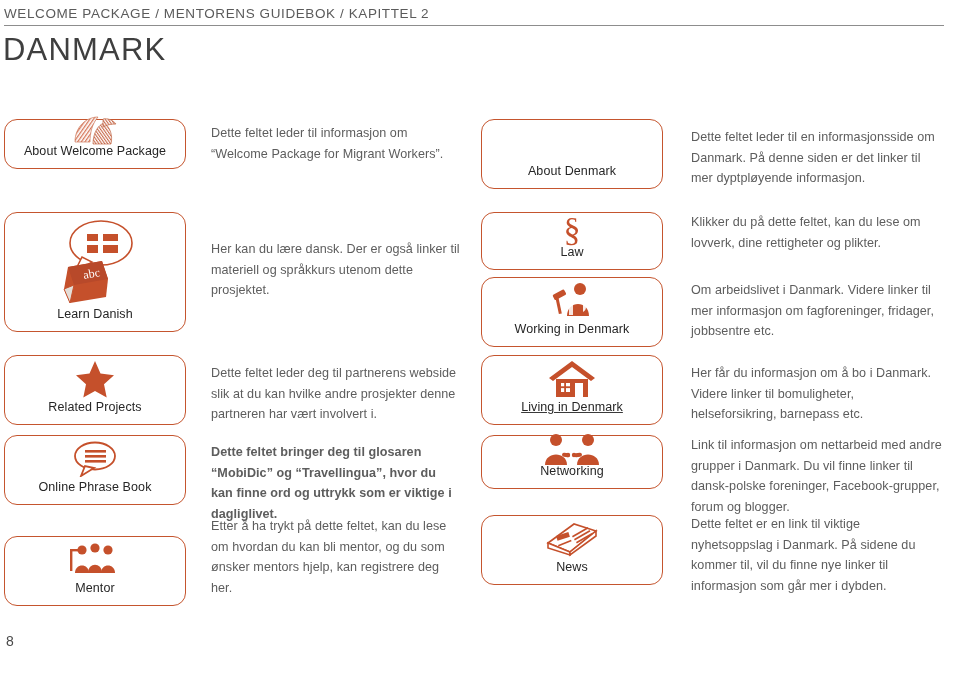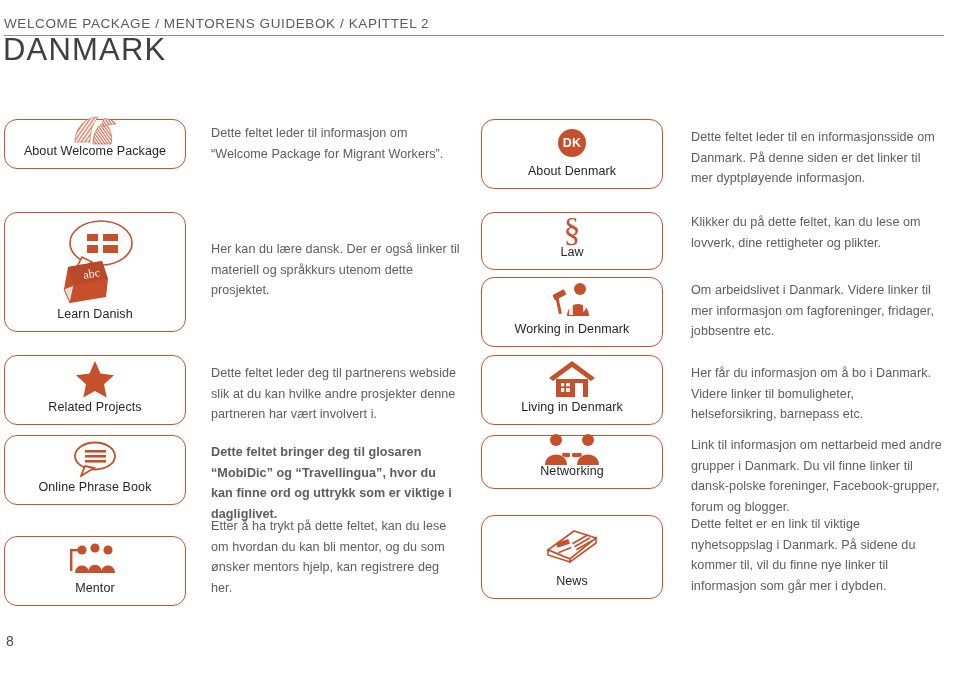--- a/index.html
+++ b/index.html
@@ -13,21 +13,21 @@
     font-family: "Liberation Sans", sans-serif;
     color: #3a3a3a;
     position: relative;
     overflow: hidden;
   }
 
   
   .page-header {
     position: absolute;
     left: 4px;
-    top: 16px;
+    top: 6px;
     width: 940px;
   }
   .breadcrumb {
     font-family: "Liberation Sans", sans-serif;
     font-size: 13.5px;
     letter-spacing: 0.6px;
     color: #5b5b5b;
     font-weight: 400;
     white-space: nowrap;
     padding-bottom: 4px;
@@ -224,23 +224,20 @@
     <div class="card-label">Mentor</div>
   </div>
 
   <div class="body-text col-left-txt" style="top:11px;">Dette feltet leder til informasjon om “Welcome Package for Migrant Workers”.</div>
   <div class="body-text col-left-txt" style="top:127px;">Her kan du lære dansk. Der er også linker til materiell og språkkurs utenom dette prosjektet.</div>
   <div class="body-text col-left-txt" style="top:251px;">Dette feltet leder deg til partnerens webside slik at du kan hvilke andre prosjekter denne partneren har vært involvert i.</div>
   <div class="body-text col-left-txt" style="top:330px;font-weight:bold;">Dette feltet bringer deg til glosaren “MobiDic” og “Travellingua”, hvor du kan finne ord og uttrykk som er viktige i dagliglivet.</div>
   <div class="body-text col-left-txt" style="top:404px;">Etter å ha trykt på dette feltet, kan du lese om hvordan du kan bli mentor, og du som ønsker mentors hjelp, kan registrere deg her.</div>
 
   <div class="card col-right-box" style="top:7px; height:70px;">
-    <div class="card-icon">
-      <div class="dk-badge">DK</div>
-    </div>
     <div class="card-label">About Denmark</div>
   </div>
 
   <div class="card col-right-box" style="top:100px; height:58px;">
     <div class="card-icon">
       <span class="law-glyph">§</span>
     </div>
     <div class="card-label">Law</div>
   </div>
 
@@ -255,21 +252,21 @@
 
         <path d="M18 34 C18 18 40 18 40 34 Z" fill="#c5502b"></path>
 
         <path d="M34 20 C38 22 38 28 34 30 Z" fill="#ffffff" opacity="0.9"></path>
         <rect x="20" y="19" width="4" height="14" fill="#ffffff" opacity="0.85"></rect>
       </svg>
     </div>
     <div class="card-label">Working in Denmark</div>
   </div>
 
-  <div class="card col-right-box" style="top:243px; height:70px;">
+  <div class="card col-right-box" style="top:243px; height:70px;text-decoration:underline;">
     <div class="card-icon">
       <svg class="ico" width="50" height="40" viewBox="0 0 50 40" aria-hidden="true">
         <path d="M25 2 L48 19 L44 22 L25 8 L6 22 L2 19 Z" fill="#c5502b"></path>
         <rect x="9" y="20" width="32" height="18" fill="#c5502b"></rect>
         <rect x="14" y="24" width="9" height="9" fill="#ffffff"></rect>
         <rect x="17.2" y="24" width="1.8" height="9" fill="#c5502b"></rect>
         <rect x="14" y="27.3" width="9" height="1.8" fill="#c5502b"></rect>
         <rect x="28" y="24" width="8" height="14" fill="#ffffff"></rect>
       </svg>
     </div>
@@ -287,21 +284,21 @@
         <circle cx="27" cy="23" r="2.2" fill="#c5502b"></circle>
         <circle cx="33" cy="23" r="2.2" fill="#c5502b"></circle>
 
         <rect x="21" y="21" width="8" height="4" rx="2" fill="#c5502b" transform="rotate(8 25 23)"></rect>
         <rect x="33" y="21" width="8" height="4" rx="2" fill="#c5502b" transform="rotate(-8 37 23)"></rect>
       </svg>
     </div>
     <div class="card-label">Networking</div>
   </div>
 
-  <div class="card col-right-box" style="top:403px; height:84px;">
+  <div class="card col-right-box" style="top:403px; height:70px;">
     <div class="card-icon">
       <svg class="ico" width="56" height="36" viewBox="0 0 56 36" aria-hidden="true">
         <path d="M4 22 L30 3 L52 10 L26 31 Z" fill="#ffffff" stroke="#c5502b" stroke-width="1.6"></path>
         <path d="M4 22 L4 27 L26 34 L26 31 Z" fill="#ffffff" stroke="#c5502b" stroke-width="1.6"></path>
         <path d="M52 10 L52 15 L26 34 L26 31 Z" fill="#ffffff" stroke="#c5502b" stroke-width="1.6"></path>
         <rect x="12" y="15" width="13" height="5" fill="#c5502b" transform="rotate(-18 12 15)"></rect>
         <rect x="28" y="15" width="18" height="1.7" fill="#c5502b" transform="rotate(-30 28 15)"></rect>
         <rect x="30" y="18" width="18" height="1.7" fill="#c5502b" transform="rotate(-30 30 18)"></rect>
         <rect x="32" y="21" width="18" height="1.7" fill="#c5502b" transform="rotate(-30 32 21)"></rect>
         <rect x="14" y="24" width="14" height="1.7" fill="#c5502b" transform="rotate(-22 14 24)"></rect>

